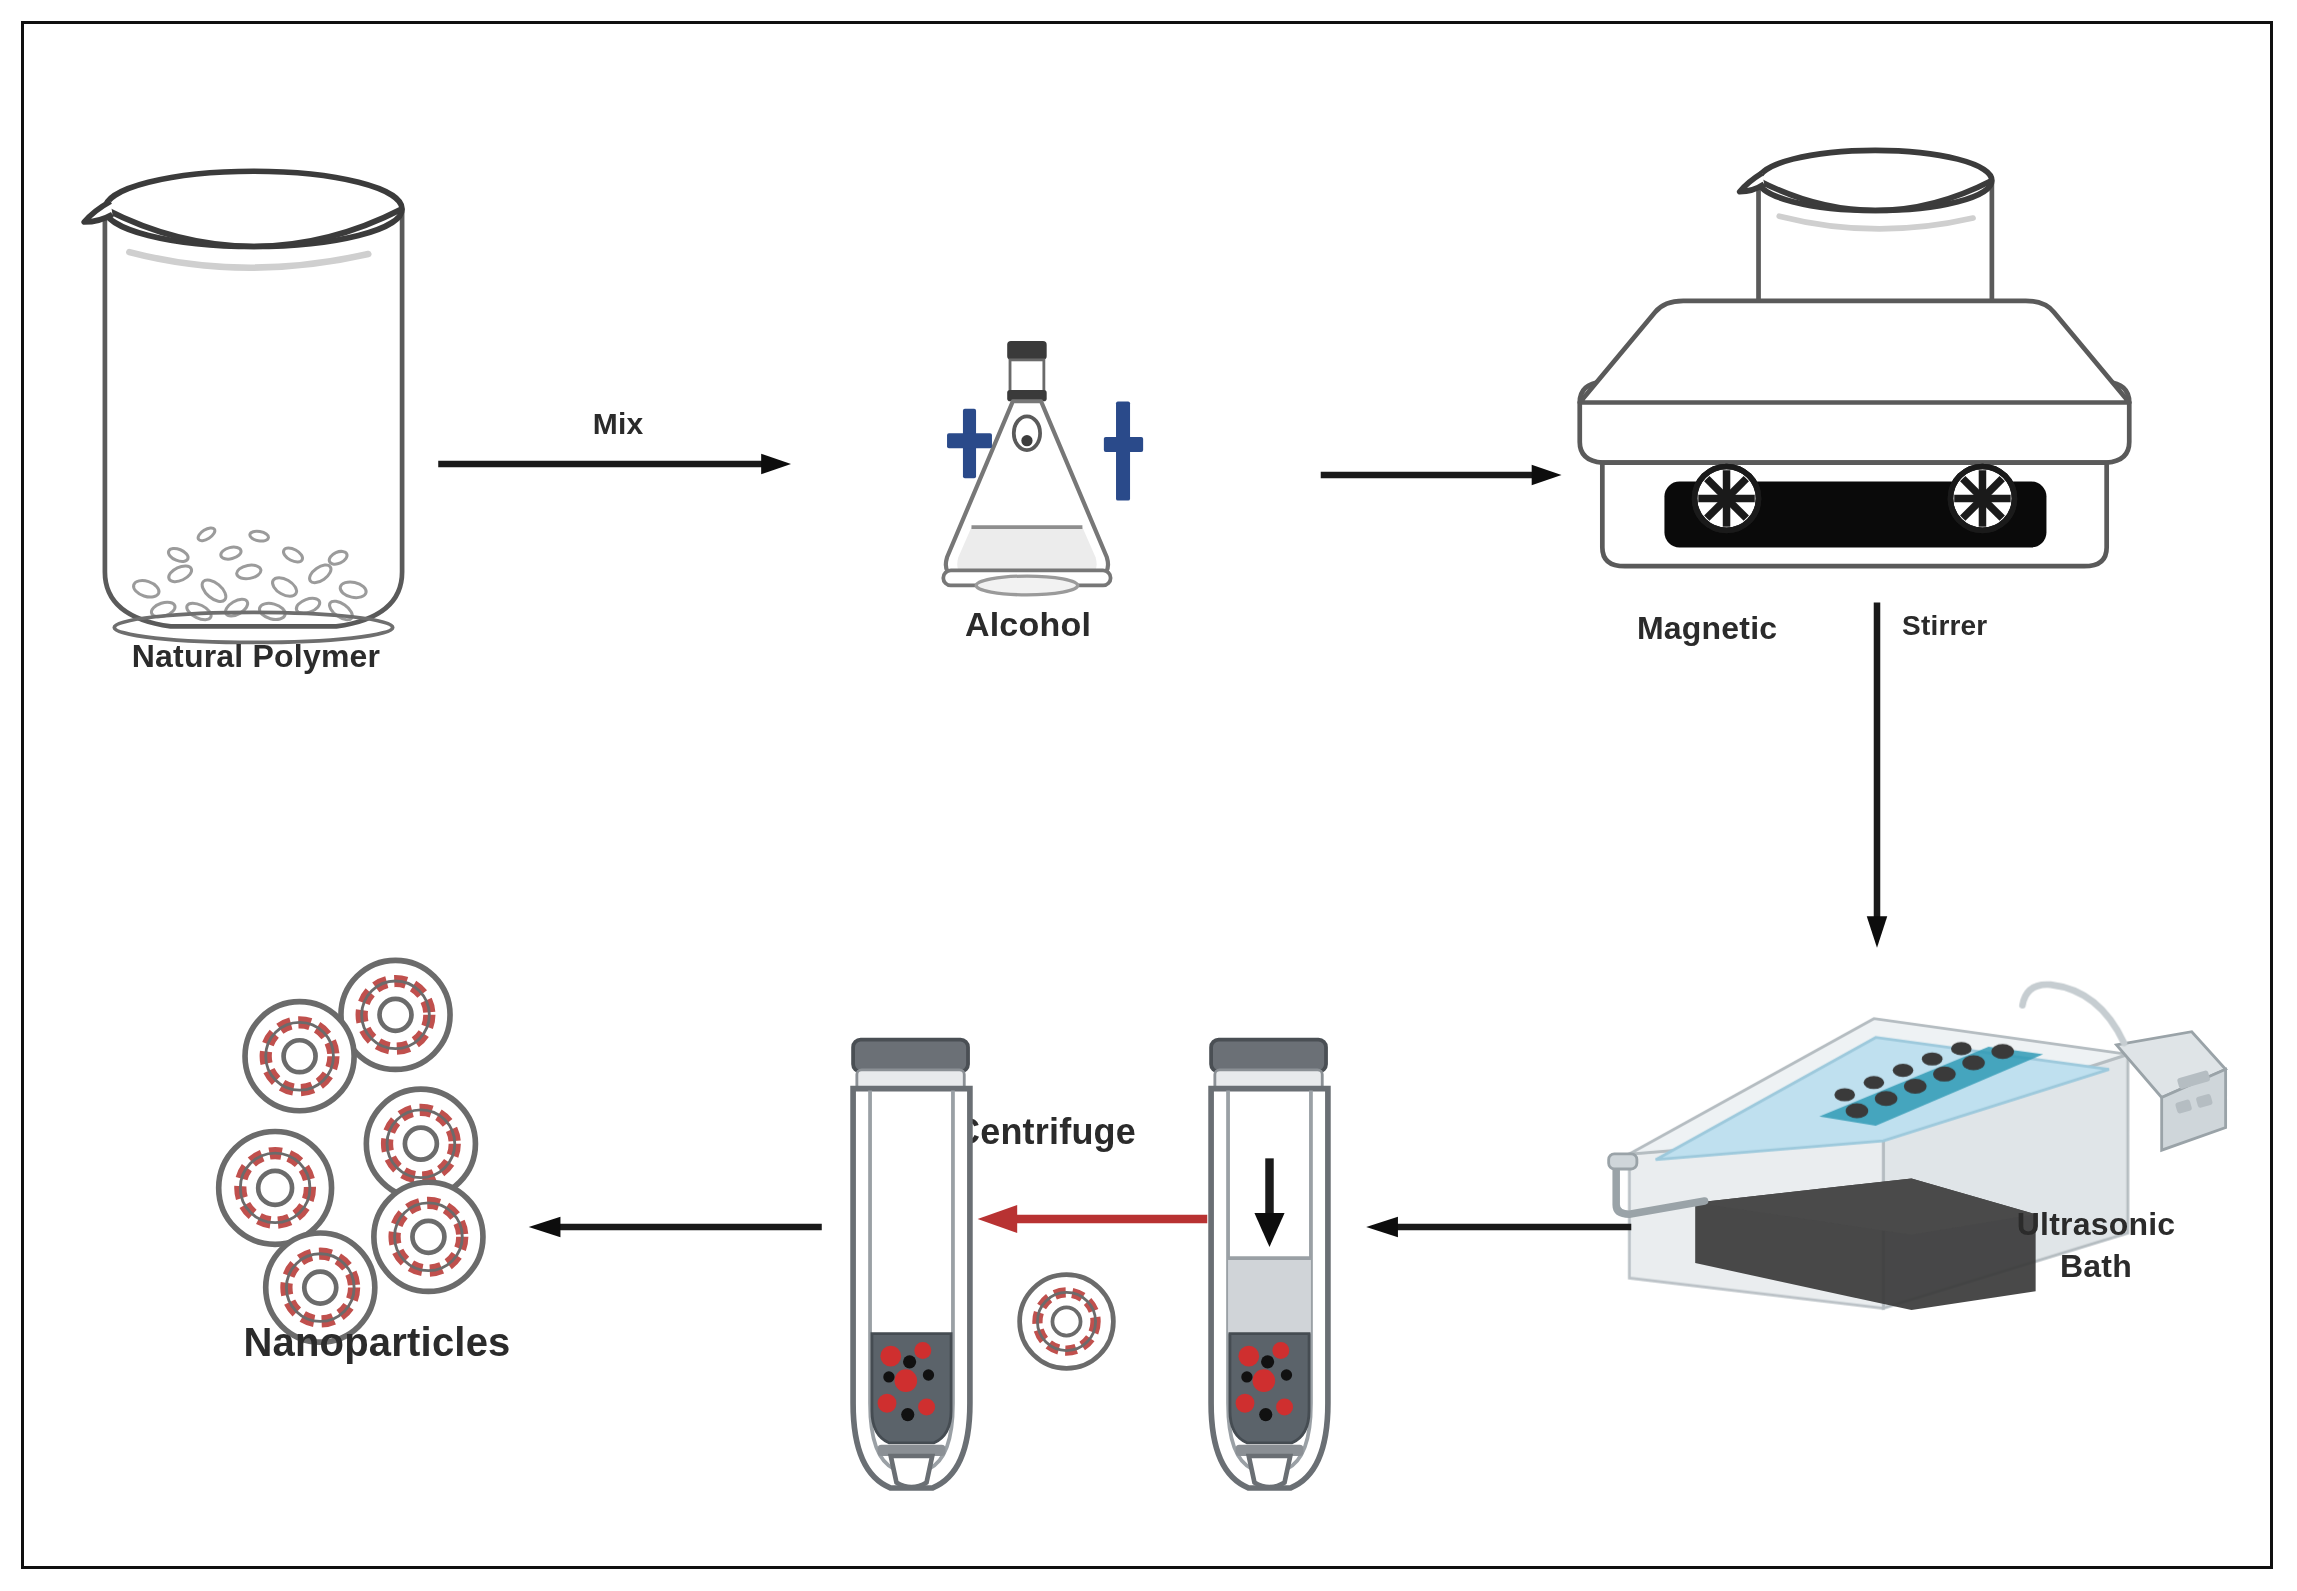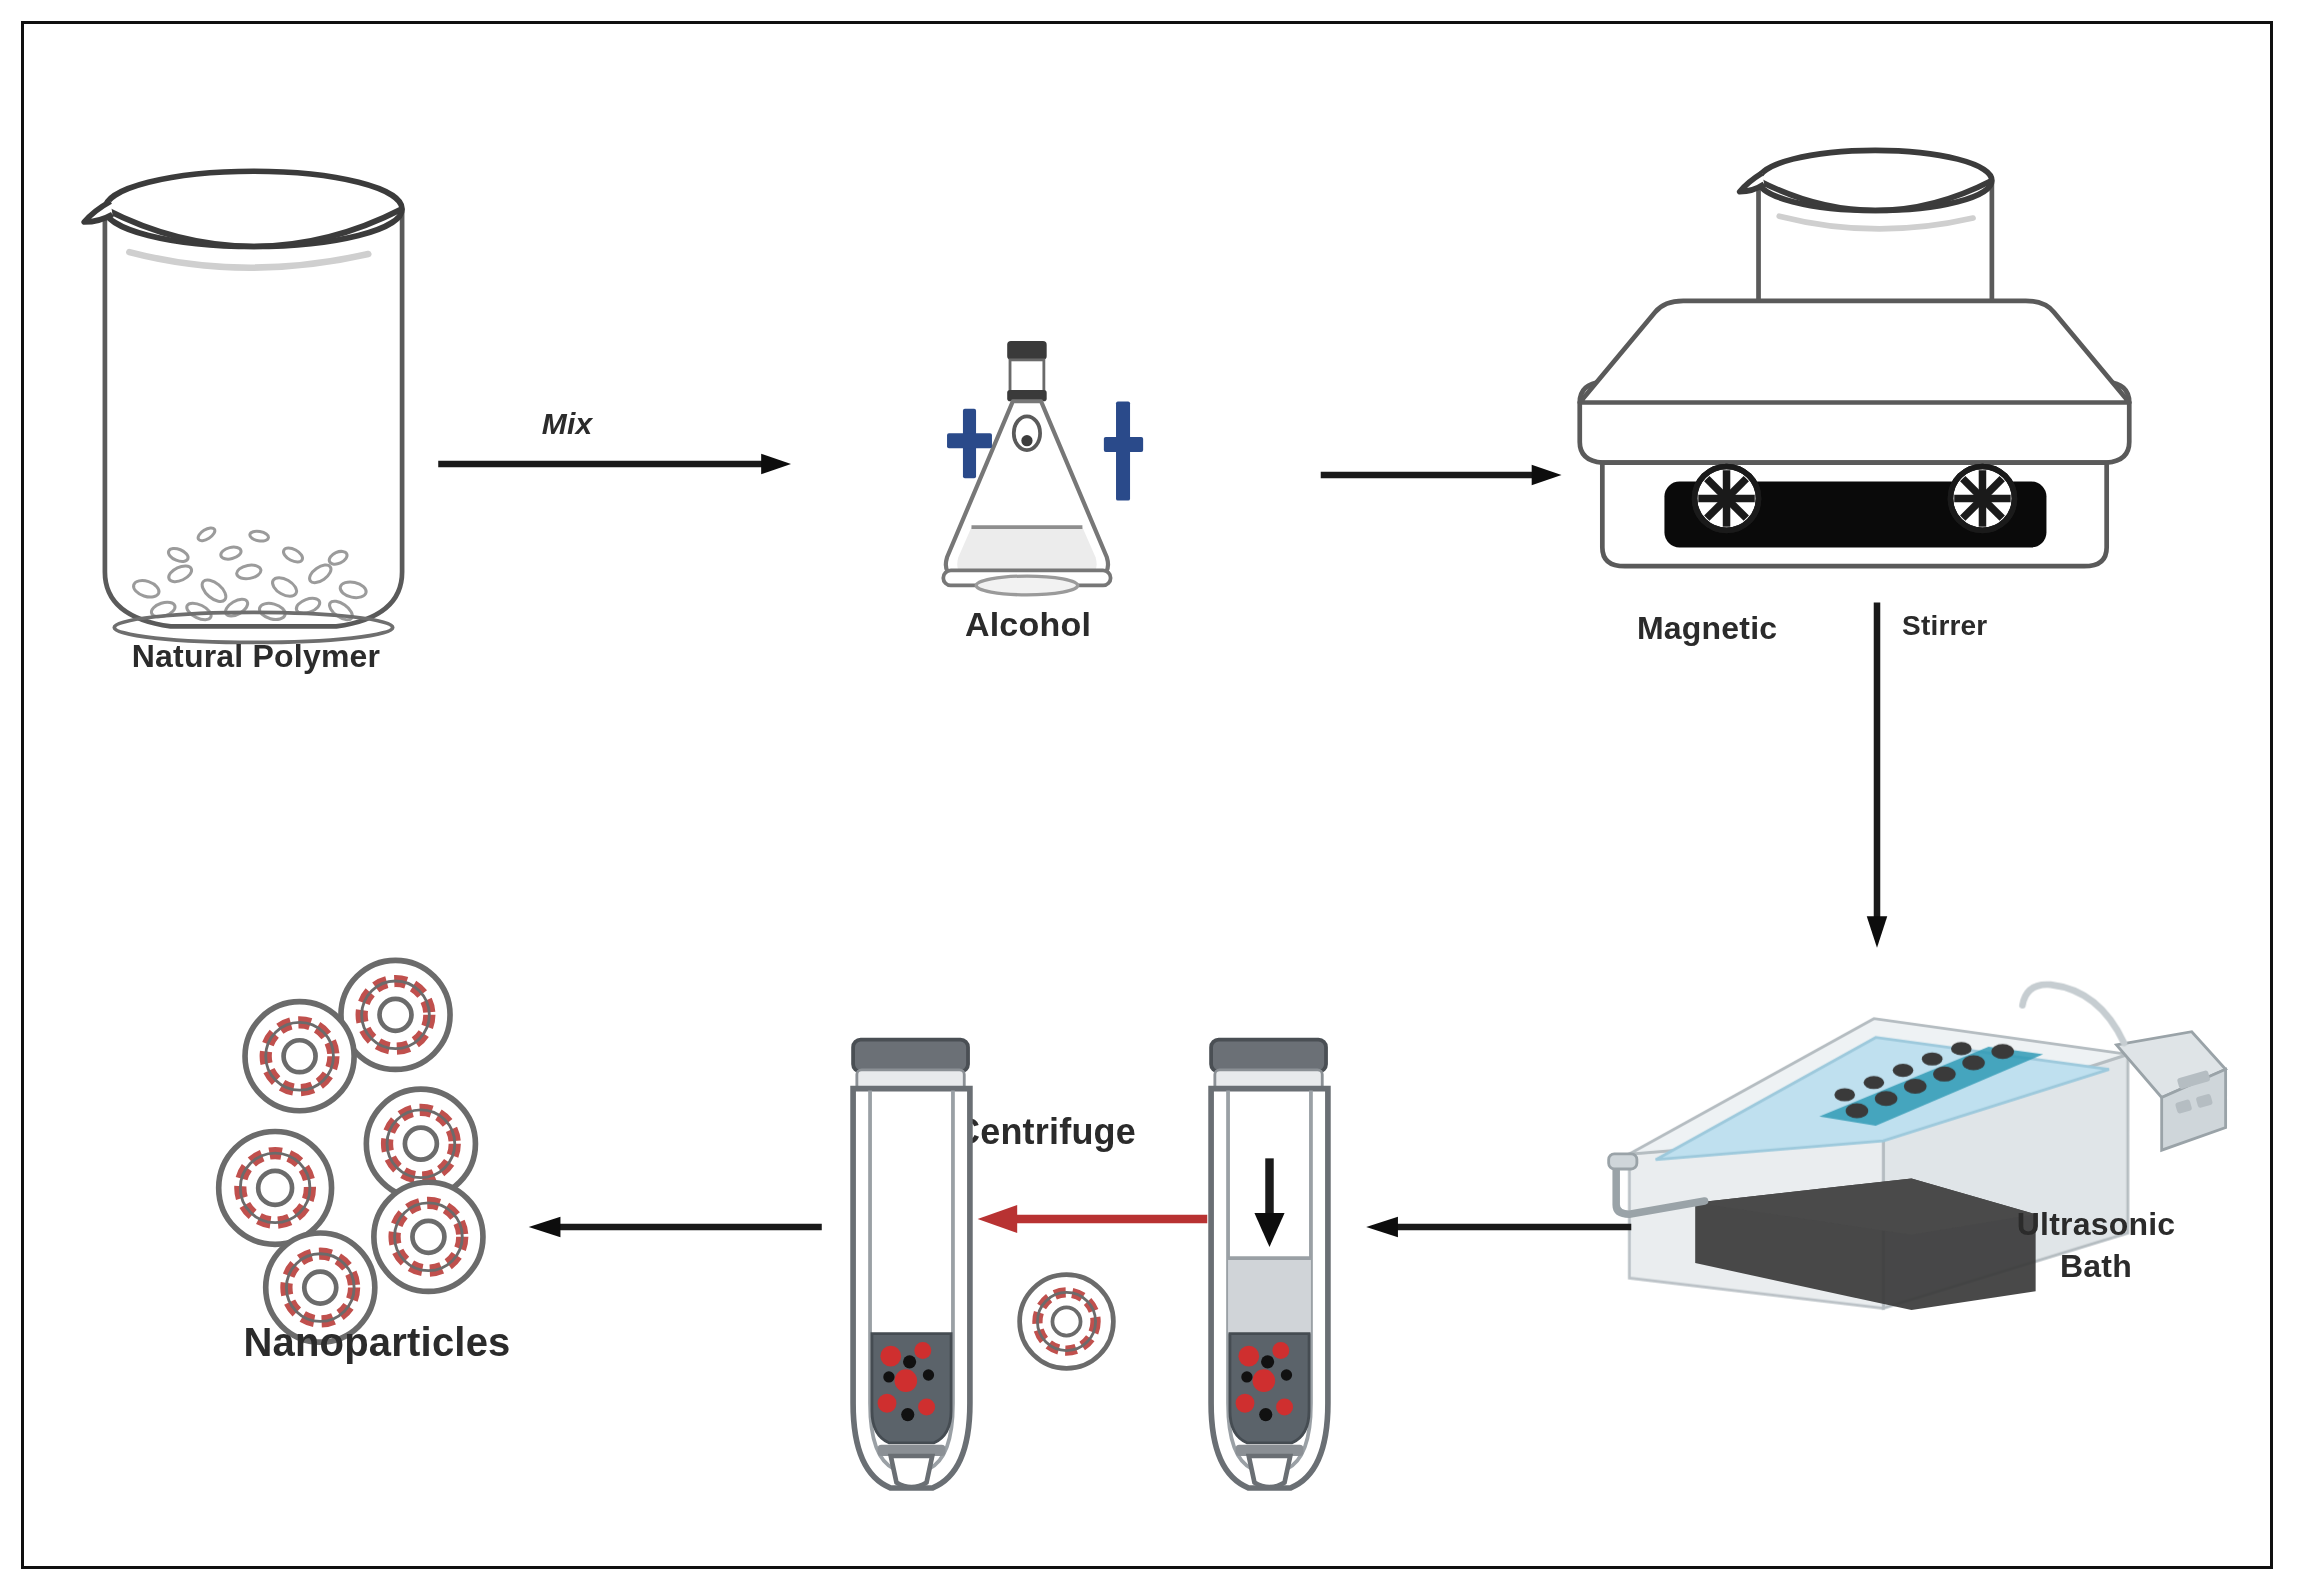--- a/index.html
+++ b/index.html
@@ -54,21 +54,21 @@
       <ellipse cx="210" cy="72" rx="158" ry="40" fill="#ffffff" stroke="#3b3b3b" stroke-width="6"></ellipse>
       <path d="M52,72 Q130,112 210,112 Q290,112 368,72" fill="none" stroke="#3b3b3b" stroke-width="6"></path>
       <path d="M58,64 Q40,74 30,86 Q46,86 60,78" fill="#ffffff" stroke="#3b3b3b" stroke-width="6" stroke-linejoin="round"></path>
       <path d="M78,118 Q200,150 332,120" fill="none" stroke="#cfcfcf" stroke-width="7" stroke-linecap="round"></path>
 
       <ellipse cx="210" cy="517" rx="148" ry="16" fill="none" stroke="#6e6e6e" stroke-width="4"></ellipse>
     </svg>
   </div>
   <div class="lbl ctr" style="left:256px;top:638px;font-size:32px;">Natural Polymer</div>
 
-  <div class="lbl ctr" style="left:567px;top:407px;font-size:30px;font-style:italic;">Mix</div>
+  <div class="lbl ctr" style="left:618px;top:407px;font-size:30px;">Mix</div>
   <div class="node" style="left:433px;top:450px;">
     <svg width="367" height="28" viewBox="0 0 390 30">
       <line x1="4" y1="15" x2="356" y2="15" stroke="#1a1a1a" stroke-width="7"></line>
       <polygon points="350,4 382,15 350,26" fill="#0d0d0d"></polygon>
     </svg>
   </div>
 
   <div class="node" style="left:885px;top:339px;">
     <svg width="282" height="273" viewBox="0 0 300 290">
 

